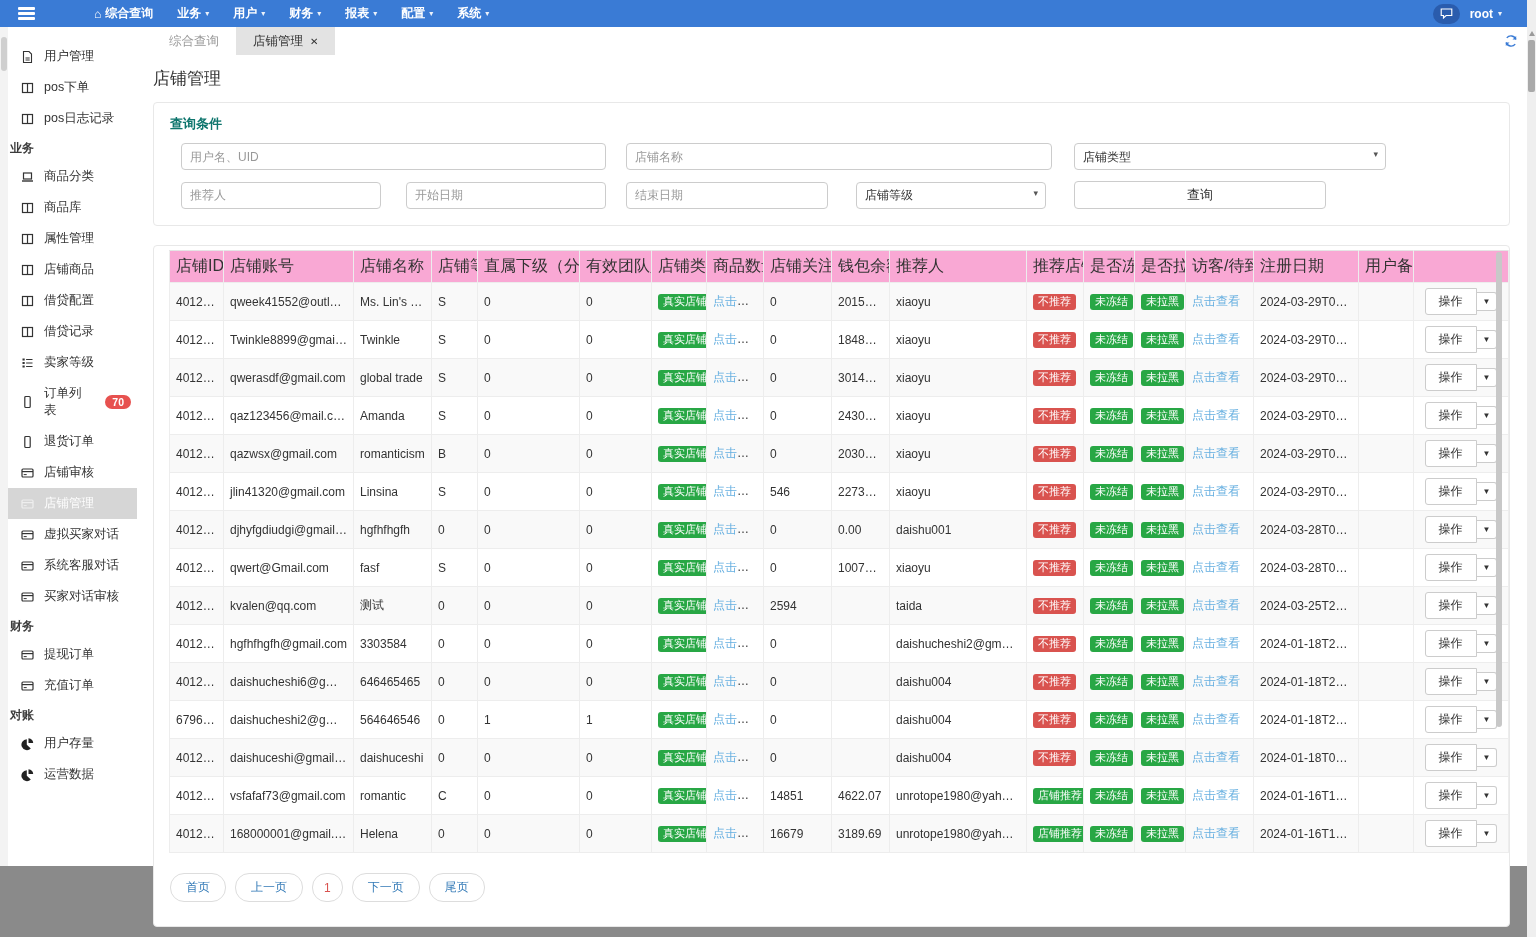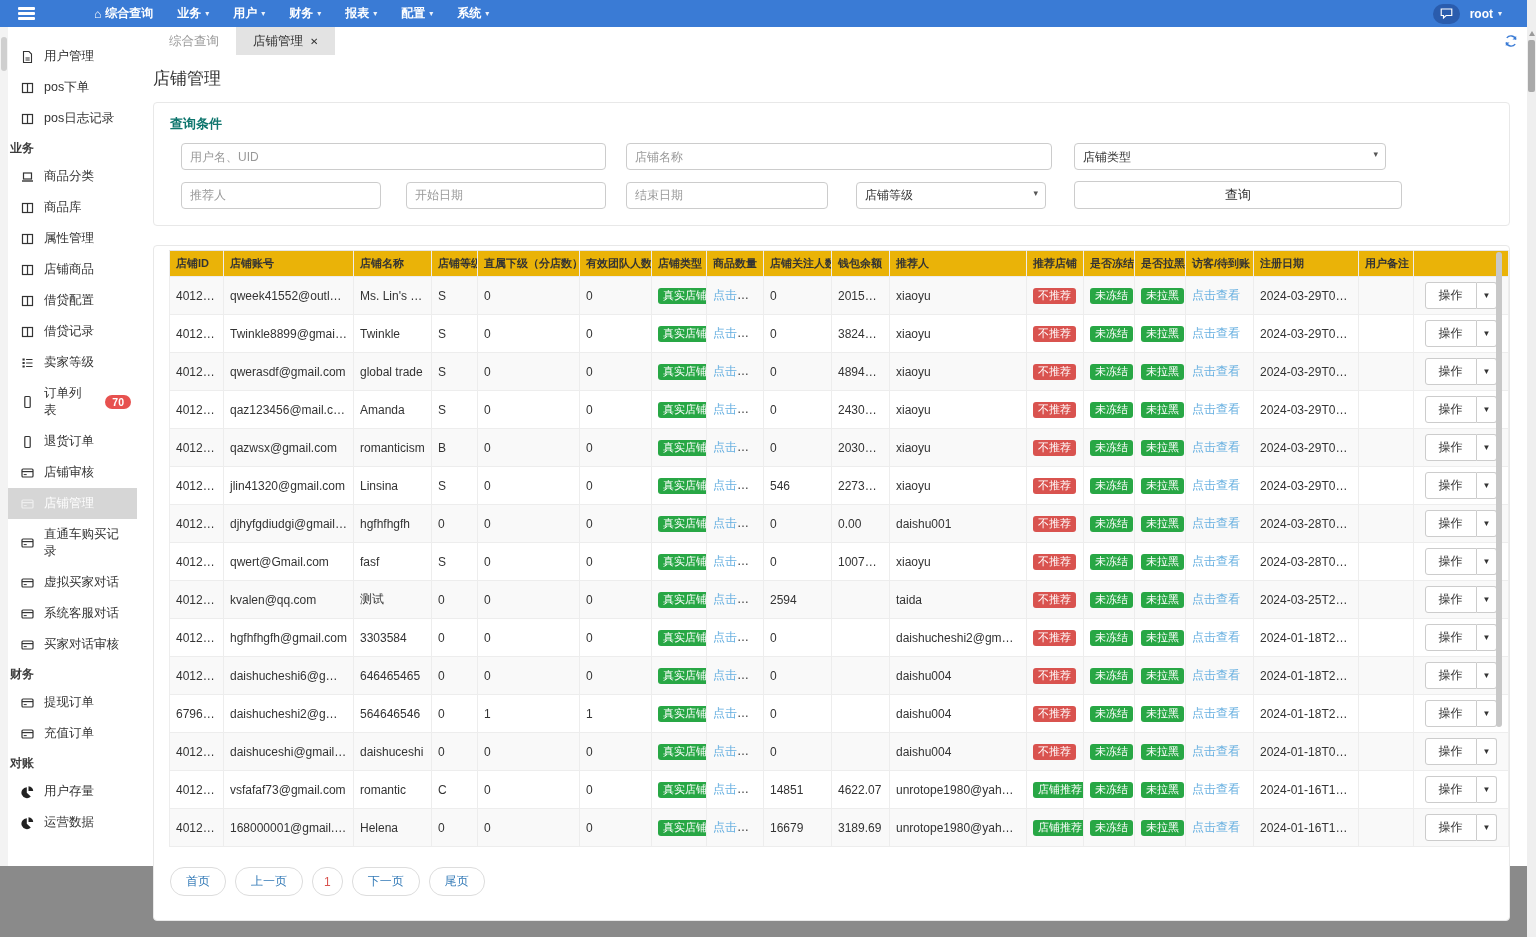--- a/index.html
+++ b/index.html
@@ -51,28 +51,28 @@
   .inp { height:27px; border:1px solid #ccc; border-radius:4px; font-size:12px; color:#555; padding:0 8px; outline:none; background:#fff; font-family:inherit; }
   .inp::placeholder { color:#999; }
   .sel-wrap { position:relative; display:inline-block; }
   .sel-wrap select { width:100%; height:27px; border:1px solid #ccc; border-radius:4px; font-size:12px; color:#333; padding:0 8px; appearance:none; -webkit-appearance:none; background:#fff; outline:none; font-family:inherit; }
   .sel-caret { position:absolute; right:8px; top:6px; font-size:9px; color:#555; pointer-events:none; }
   .btn-query { height:28px; border:1px solid #ccc; border-radius:4px; background:#fff; font-size:13px; color:#333; cursor:pointer; font-family:inherit; }
 
   
   .tbl-wrap { margin:4px 15px 0 15px; position:relative; }
   table.shops { border-collapse:collapse; table-layout:fixed; width:1339px; font-size:12px; color:#333; }
-  table.shops th { font-weight:bold; text-align:left; padding:5px 6px; border:1px solid #ededed; border-top:1px solid #e5e5e5; background:#eab308; font-size:11px; white-space:nowrap; overflow:hidden; }
+  table.shops th { font-weight:normal; text-align:left; padding:5px 6px; border:1px solid #ededed; border-top:1px solid #e5e5e5; background:#f9a8d4; font-size:16px; white-space:nowrap; overflow:hidden; }
   table.shops td { padding:5px 6px; border:1px solid #ededed; height:31px; white-space:nowrap; overflow:hidden; text-overflow:ellipsis; background:#fff; }
   table.shops tr:nth-child(odd) td { background:#f9f9f9; }
   .badge { display:inline-block; padding:2.5px 5px; border-radius:3px; color:#fff; font-size:11px; line-height:1; }
   .badge.green { background:#28a745; }
   .badge.red { background:#d9534f; }
   .view-link { color:#64aee0; cursor:pointer; }
-  .op-group { display:inline-flex; }
+  .op-group { display:inline-flex;align-items:center; }
   .op-main { border:1px solid #ccc; background:#fff; border-radius:3px 0 0 3px; font-size:12px; color:#333; padding:4px 13px; cursor:pointer; font-family:inherit; }
   .op-caret { border:1px solid #ccc; border-left:none; background:#fff; border-radius:0 3px 3px 0; font-size:8px; color:#333; padding:4px 6px; cursor:pointer; font-family:inherit; }
   .tbl-scroll { position:absolute; right:-8px; top:2px; width:6px; height:475px; background:#c8c8c8; border-radius:3px; }
 
   
   .pager { display:flex; gap:9px; margin:20px 16px 24px 16px; }
   .pg-btn { border:1px solid #ddd; background:#fff; border-radius:14px; padding:5px 15px; font-size:12px; color:#337ab7; cursor:pointer; font-family:inherit; }
   .pg-btn.current { color:#d9534f; padding:5px 11px; }
 
   
@@ -273,30 +273,20 @@
             <span>店铺管理</span>
           </div>
           <div class="sb-item">
             <span class="icn">
               <svg viewBox="0 0 14 14">
                 <rect x="1.5" y="3" width="11" height="8" rx="1" fill="none" stroke="#333" stroke-width="1.2"></rect>
                 <path d="M1.5 5.6h11" stroke="#333" stroke-width="1.2"></path>
                 <path d="M3.2 8.6h3" stroke="#333" stroke-width="1"></path>
               </svg>
             </span>
-            <span>直通车购买记录</span>
-          </div>
-          <div class="sb-item">
-            <span class="icn">
-              <svg viewBox="0 0 14 14">
-                <rect x="1.5" y="3" width="11" height="8" rx="1" fill="none" stroke="#333" stroke-width="1.2"></rect>
-                <path d="M1.5 5.6h11" stroke="#333" stroke-width="1.2"></path>
-                <path d="M3.2 8.6h3" stroke="#333" stroke-width="1"></path>
-              </svg>
-            </span>
             <span>虚拟买家对话</span>
           </div>
           <div class="sb-item">
             <span class="icn">
               <svg viewBox="0 0 14 14">
                 <rect x="1.5" y="3" width="11" height="8" rx="1" fill="none" stroke="#333" stroke-width="1.2"></rect>
                 <path d="M1.5 5.6h11" stroke="#333" stroke-width="1.2"></path>
                 <path d="M3.2 8.6h3" stroke="#333" stroke-width="1"></path>
               </svg>
             </span>
@@ -388,21 +378,21 @@
           </span>
         </div>
         <div class="q-row">
           <input class="inp" style="width: 200px; margin-right: 25px;" placeholder="推荐人">
           <input class="inp" style="width: 200px; margin-right: 20px;" placeholder="开始日期">
           <input class="inp" style="width: 202px; margin-right: 28px;" placeholder="结束日期">
           <span class="sel-wrap" style="width:190px;margin-right:28px;">
             <select><option>店铺等级</option></select>
             <span class="sel-caret">▾</span>
           </span>
-          <button class="btn-query" style="width:328px;">查询</button>
+          <button class="btn-query" style="width:252px;">查询</button>
         </div>
       </div>
 
       <div class="card" style="width:1357px; margin-top:19px;">
         <div class="tbl-wrap">
           <table class="shops">
             <colgroup>
               <col style="width:54px">
                 <col style="width:130px">
                 <col style="width:78px">
@@ -471,21 +461,21 @@
                 <tr>
                   <td>4012791</td>
                   <td>Twinkle8899@gmail.com</td>
                   <td>Twinkle</td>
                   <td>S</td>
                   <td>0</td>
                   <td>0</td>
                   <td><span class="badge green">真实店铺</span></td>
                   <td><span class="view-link">点击查看</span></td>
                   <td>0</td>
-                  <td>38249.59</td>
+                  <td>18486.29</td>
                   <td>xiaoyu</td>
                   <td><span class="badge red">不推荐</span></td>
                   <td><span class="badge green">未冻结</span></td>
                   <td><span class="badge green">未拉黑</span></td>
                   <td><span class="view-link">点击查看</span></td>
                   <td>2024-03-29T05:55:55</td>
                   <td></td>
                   <td style="text-align: center;"><span class="op-group">
                       <button class="op-main">操作</button>
                       <button class="op-caret">▼</button>
@@ -494,21 +484,21 @@
                 <tr>
                   <td>4012790</td>
                   <td>qwerasdf@gmail.com</td>
                   <td>global trade</td>
                   <td>S</td>
                   <td>0</td>
                   <td>0</td>
                   <td><span class="badge green">真实店铺</span></td>
                   <td><span class="view-link">点击查看</span></td>
                   <td>0</td>
-                  <td>48940.04</td>
+                  <td>30145.14</td>
                   <td>xiaoyu</td>
                   <td><span class="badge red">不推荐</span></td>
                   <td><span class="badge green">未冻结</span></td>
                   <td><span class="badge green">未拉黑</span></td>
                   <td><span class="view-link">点击查看</span></td>
                   <td>2024-03-29T05:42:45</td>
                   <td></td>
                   <td style="text-align: center;"><span class="op-group">
                       <button class="op-main">操作</button>
                       <button class="op-caret">▼</button>

